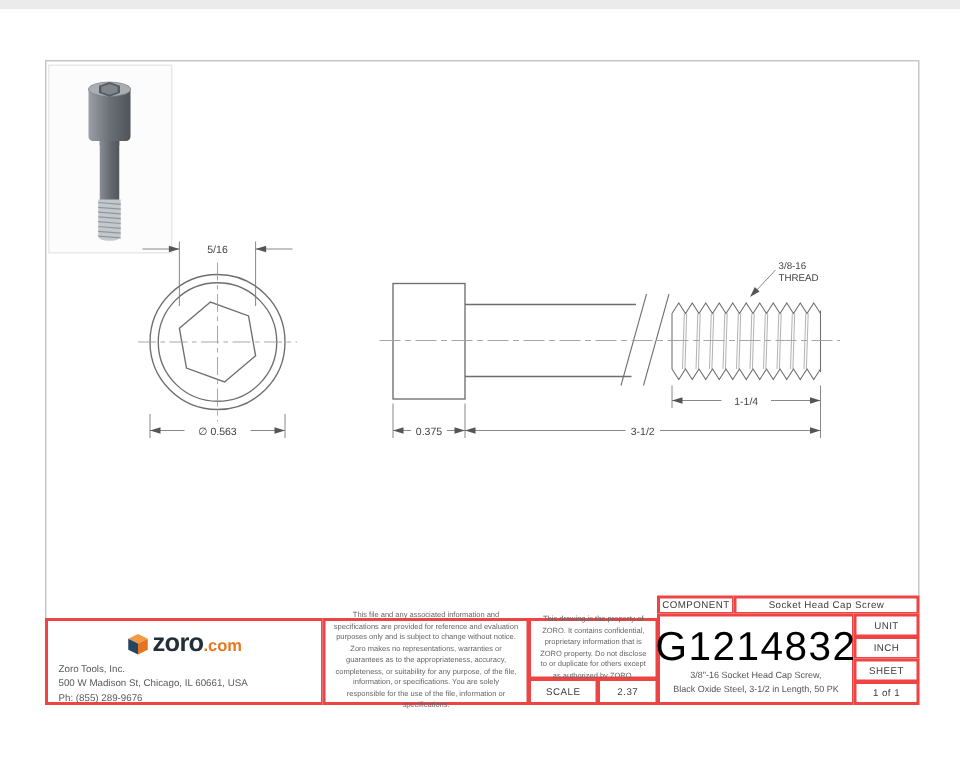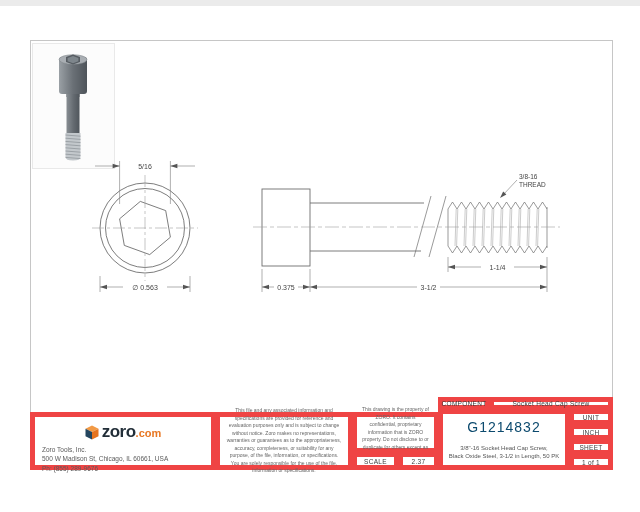--- a/index.html
+++ b/index.html
@@ -11,25 +11,25 @@
   .frame {
     position:absolute; left:30px; top:40px; width:583px; height:430px;
     border:1px solid #c6c6c6; box-sizing:border-box; background:#fff;
   }
   .photo {
     position:absolute; left:32px; top:43px; width:83px; height:126px;
     background:#fcfcfc; border:1px solid #e9e9e9; box-sizing:border-box;
   }
   svg.overlay { position:absolute; left:0; top:0; }
   .cell {
-    position:absolute; box-sizing:border-box; border:5px solid #ef4444; background:#fff;
+    position:absolute; box-sizing:border-box; border:2px solid #ef4444; background:#fff;
     display:flex; align-items:center; justify-content:center;
   }
   .lbl { font-size:6.5px; color:#3d3d3d; letter-spacing:0.3px; }
-  .part-number { font-size:14px; color:#0c4a6e; letter-spacing:1px;text-align:right; }
+  .part-number { font-size:27px; color:#000000; letter-spacing:1px;text-align:right; }
   .desc { font-size:6px; color:#555; line-height:1.45; text-align:center; }
   .legal { font-size:5px; color:#666; line-height:1.5; text-align:center; padding:3px 5px; }
   .addr { font-size:6.5px; color:#5a5a5a; line-height:1.45; }
   .logo-cell { flex-direction:column; justify-content:flex-start; align-items:stretch; }
   .logo-row { display:flex; align-items:center; justify-content:center; margin-top:5px; gap:3px; }
   .logo-zoro { font-size:17px; font-weight:bold; color:#222e38; letter-spacing:-0.5px; }
   .logo-com { font-size:11px; font-weight:bold; color:#e87722; }
   .addr-wrap { padding:3px 0 0 7px; }
   .garea { flex-direction:column; justify-content:space-between; padding:5px 2px 4px 2px; }
 </style>

